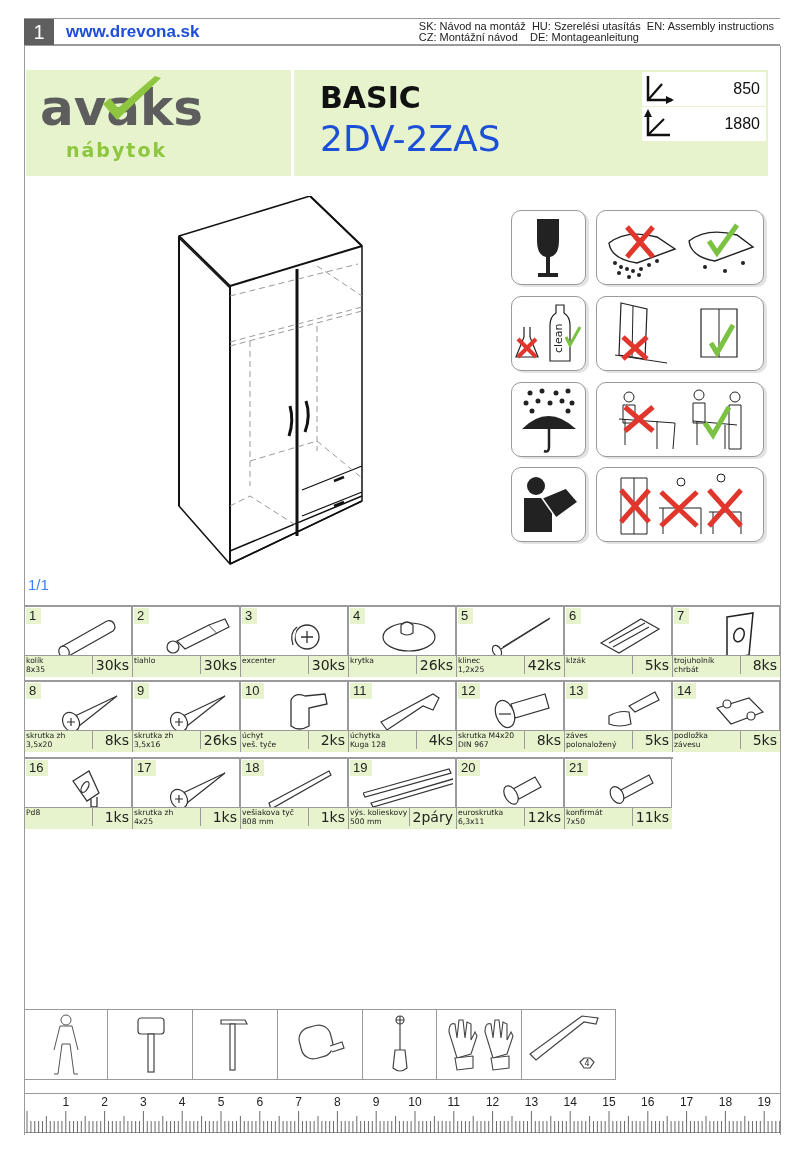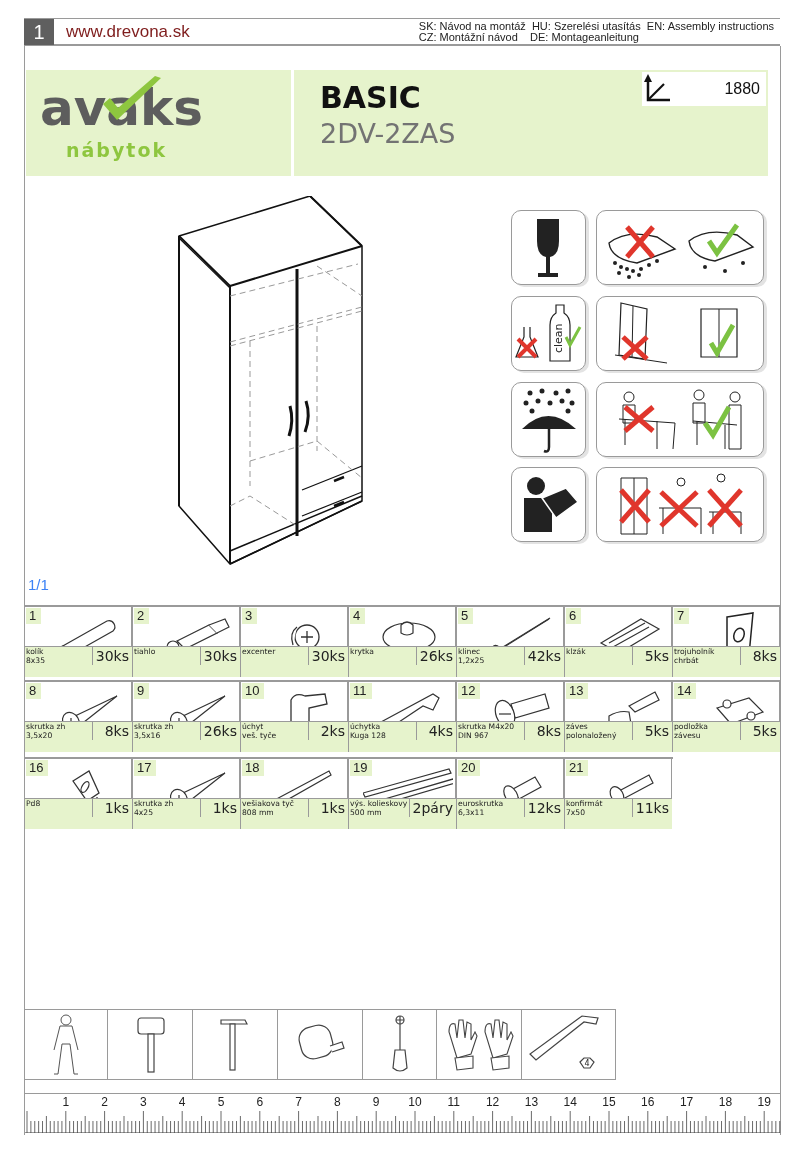--- a/index.html
+++ b/index.html
@@ -2,56 +2,56 @@
 <html><head>
   <meta charset="utf-8">
   <style>
     * { box-sizing: border-box; margin: 0; padding: 0; }
     html, body { width: 808px; height: 1151px; background: #ffffff; overflow: hidden; }
     body { position: relative; font-family: "DejaVu Sans", sans-serif; color: #111; }
 
     
     .topbar { position: absolute; left: 24px; top: 18px; width: 756px; height: 28px; border-top: 1px solid #9a9a9a; border-bottom: 2px solid #9a9a9a; background: #fff; }
     .pagenum { position: absolute; left: 0; top: 0; width: 30px; height: 26px; background: #5f5f5f; color: #fff; font-family: "Liberation Sans", sans-serif; font-size: 20px; line-height: 26px; text-align: center; }
-    .site { position: absolute; left: 42px; top: 3px; font-family: "Liberation Sans", sans-serif; font-size: 17px; color: #7f1d1d; }
+    .site { position: absolute; left: 42px; top: 3px; font-family: "Liberation Sans", sans-serif; font-size: 17px; color: #1d4ed8; font-weight: bold; }
     .langs { position: absolute; right: 6px; top: 2px; font-family: "Liberation Sans", sans-serif; font-size: 11px; line-height: 11px; color: #222; }
     .langs div { white-space: pre; }
 
     
     .frame { position: absolute; left: 24px; top: 46px; width: 757px; height: 1089px; border-left: 1px solid #9a9a9a; border-right: 1px solid #9a9a9a; }
 
     
     .banner { position: absolute; left: 26px; top: 70px; width: 742px; height: 106px; background: #e6f3cc; }
     .logo-box { position: absolute; left: 26px; top: 70px; width: 268px; height: 106px; border-right: 3px solid #ffffff; }
     .logo-main { position: absolute; left: 40px; top: 82px; font-family: "DejaVu Sans", sans-serif; font-weight: bold; font-size: 50px; letter-spacing: 0px; color: #5d5d5d; line-height: 52px; }
     .logo-sub { position: absolute; left: 66px; top: 138px; font-family: "DejaVu Sans", sans-serif; font-weight: bold; font-size: 19px; letter-spacing: 2px; color: #8ec63f; line-height: 24px; }
     .logo-check { position: absolute; left: 95px; top: 74px; }
     .title-basic { position: absolute; left: 320px; top: 80px; font-family: "DejaVu Sans", sans-serif; font-weight: bold; font-size: 30px; color: #111; }
-    .title-model { position: absolute; left: 320px; top: 118px; font-family: "DejaVu Sans", sans-serif; font-size: 27px; color: #737373; }
+    .title-model { position: absolute; left: 320px; top: 118px; font-family: "DejaVu Sans", sans-serif; font-size: 36px; color: #1d4ed8; }
     .dims { position: absolute; left: 642px; top: 72px; width: 124px; }
     .dim-row { position: relative; height: 34px; background: #fff; margin-bottom: 1px; }
     .dim-row svg { position: absolute; left: 2px; top: 2px; }
     .dim-val { position: absolute; right: 6px; top: 8px; font-family: "Liberation Sans", sans-serif; font-size: 16px; color: #111; }
 
     
     .wardrobe { position: absolute; left: 172px; top: 196px; }
 
     
     .safety { position: absolute; }
     .pict { position: absolute; border: 1px solid #9a9a9a; border-radius: 10px; background: #fff; box-shadow: 3px 2px 0 #e3e3e3; }
 
     .pageof { position: absolute; left: 28px; top: 576px; font-family: "Liberation Sans", sans-serif; font-size: 15px; color: #3b82f6; }
 
     
     .parts { position: absolute; left: 24px; top: 605px; width: 757px; }
     .parts-row { position: absolute; left: 0; height: 72px; border-top: 2px solid #9a9a9a; }
     .part { position: absolute; top: 0; width: 108px; height: 70px; border-right: 1px solid #9a9a9a; border-left: 1px solid #9a9a9a; }
     .part-num { position: absolute; left: 1px; top: 1px; background: #e6f3cc; padding: 0 5px 0 3px; font-family: "Liberation Sans", sans-serif; font-size: 13px; line-height: 16px; color: #222; }
     .part-img { position: absolute; left: 14px; top: 4px; width: 90px; height: 48px; }
-    .part-foot { position: absolute; left: 0; bottom: 0; width: 107px; height: 31px; border-top: 1px solid #9a9a9a; background: #e6f3cc; margin-top: 39px; }
+    .part-foot { position: absolute; left: 0; bottom: 0; width: 107px; height: 22px; border-top: 1px solid #9a9a9a; background: #e6f3cc; margin-top: 39px; }
     .part-name { position: absolute; left: 1px; top: 1px; width: 64px; font-family: "DejaVu Sans", sans-serif; font-size: 7.6px; line-height: 8.6px; color: #222; white-space: pre; }
     .part-qty { position: absolute; right: 0; top: 0; height: 18px; border-left: 1px solid #9a9a9a; padding: 0 3px; font-family: "DejaVu Sans", sans-serif; font-size: 14px; line-height: 18px; color: #222; min-width: 40px; text-align: right; }
 
     
     .tools { position: absolute; left: 24px; top: 1009px; width: 592px; height: 71px; border-top: 1px solid #9a9a9a; border-bottom: 1px solid #9a9a9a; border-right: 1px solid #9a9a9a; }
     .tool { position: absolute; top: 0; height: 69px; border-right: 1px solid #9a9a9a; }
 
     
     .ruler { position: absolute; left: 24px; top: 1093px; width: 757px; height: 40px; border-top: 1px solid #9a9a9a; border-bottom: 1px solid #9a9a9a; }
     .ruler-num { position: absolute; top: 1px; font-family: "Liberation Sans", sans-serif; font-size: 12px; color: #222; transform: translateX(-50%); }
@@ -74,20 +74,28 @@
 <div class="logo-box"></div>
 <div class="logo-main">avaks</div>
 <svg class="logo-check" width="70" height="50" viewBox="0 0 70 50">
   <path d="M8 30 L22 46 L66 4 L60 2 L23 34 L15 24 Z" fill="#8ec63f"></path>
 </svg>
 <div class="logo-sub">nábytok</div>
 <div class="title-basic">BASIC</div>
 <div class="title-model">2DV-2ZAS</div>
 
 <div class="dims">
+  <div class="dim-row">
+    <svg width="32" height="30" viewBox="0 0 32 30">
+      <path d="M4 2 V26 H28" stroke="#111" stroke-width="2.5" fill="none"></path>
+      <path d="M4 26 L18 10" stroke="#111" stroke-width="2.2"></path>
+      <path d="M30 26 L22 22 L22 30 Z" fill="#111"></path>
+    </svg>
+    <span class="dim-val">850</span>
+  </div>
   <div class="dim-row">
     <svg width="32" height="30" viewBox="0 0 32 30">
       <path d="M4 4 V26 H26" stroke="#111" stroke-width="2.5" fill="none"></path>
       <path d="M4 26 L20 10" stroke="#111" stroke-width="2.2"></path>
       <path d="M4 0 L0 8 L8 8 Z" fill="#111"></path>
     </svg>
     <span class="dim-val">1880</span>
   </div>
 </div>
 

